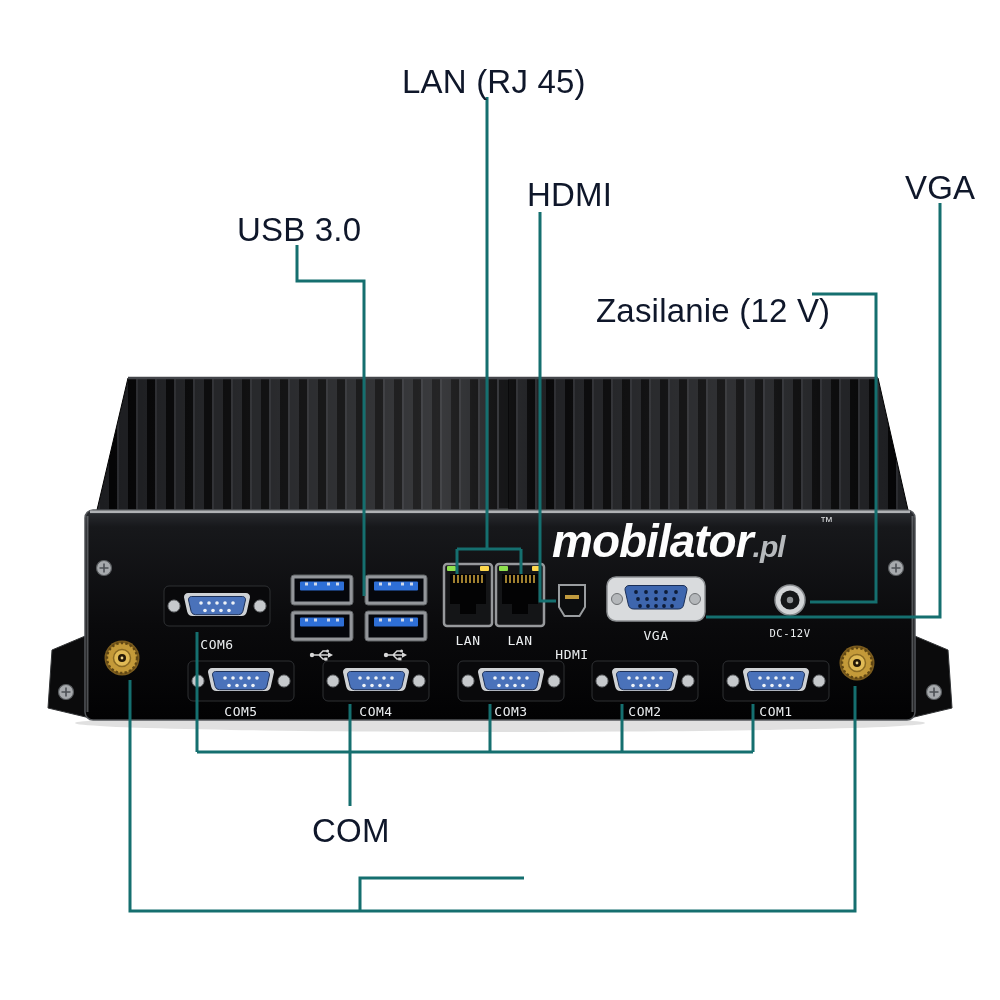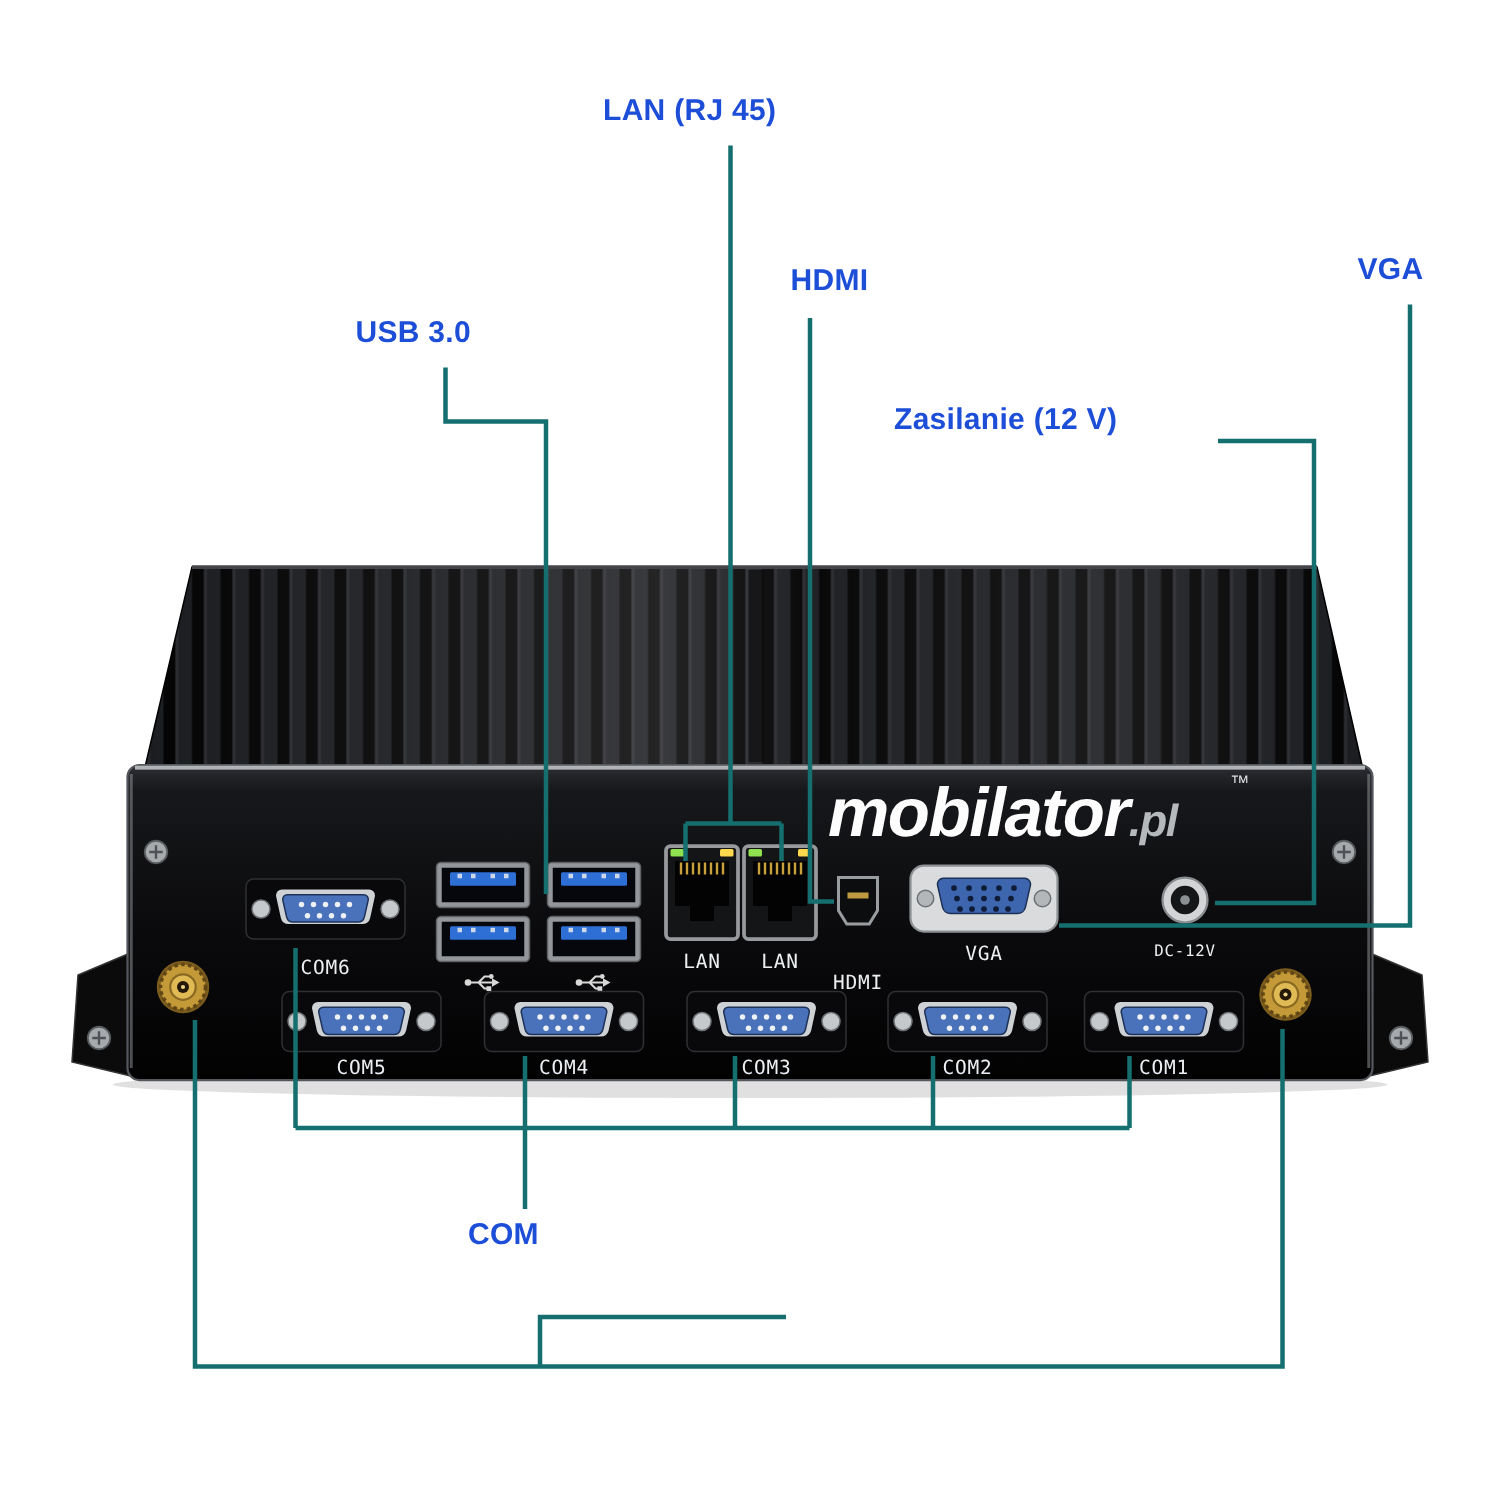--- a/index.html
+++ b/index.html
@@ -1,21 +1,21 @@
 <!DOCTYPE html>
 <html><head>
 <meta charset="utf-8">
 <style>
   * { margin:0; padding:0; box-sizing:border-box; }
   html,body { width:1000px; height:1000px; background:#ffffff; }
   body { font-family:"Liberation Sans", sans-serif; }
   .stage { position:relative; width:1000px; height:1000px; background:#ffffff; overflow:hidden; }
   .art { position:absolute; left:0; top:0; width:1000px; height:1000px; }
   .label {
-    position:absolute; font-size:20px; font-weight:700; color:#1d4ed8;
+    position:absolute; font-size:33px; font-weight:400; color:#0f172a;
     white-space:nowrap; letter-spacing:.2px;
   }
   .cline { stroke:#156f6f; stroke-width:3; fill:none; }
   .plabel {
     font-family:"DejaVu Sans Mono", monospace; font-size:13px; fill:#eceff1;
     text-anchor:middle; letter-spacing:.5px;
   }
   .plabel-sm { font-size:10.5px; }
   .logo { font-family:"Liberation Sans", sans-serif; font-size:46px; font-weight:bold;
           font-style:italic; fill:#fdfdfd; letter-spacing:-1px; }
@@ -228,16 +228,16 @@
       <path class="cline" d="M812 294 H876 V602 H810"></path>
       <path class="cline" d="M197 752 H753 M197 752 V632 M350 752 V704 M490 752 V704 M622 752 V704 M753 752 V704 M350 752 V806"></path>
       <path class="cline" d="M130 680 V911 H855 V686 M360 911 V878 H524"></path>
     </g>
   </svg>
 
   <div class="label" style="left:402px; top:63px">LAN (RJ 45)</div>
   <div class="label" style="left:527px; top:176px">HDMI</div>
   <div class="label" style="left:237px; top:211px">USB 3.0</div>
   <div class="label" style="left:905px; top:169px">VGA</div>
-  <div class="label" style="left:596px; top:269px">Zasilanie (12 V)</div>
+  <div class="label" style="left:596px; top:292px">Zasilanie (12 V)</div>
   <div class="label" style="left:312px; top:812px">COM</div>
 
 </div>
 
 </body></html>

